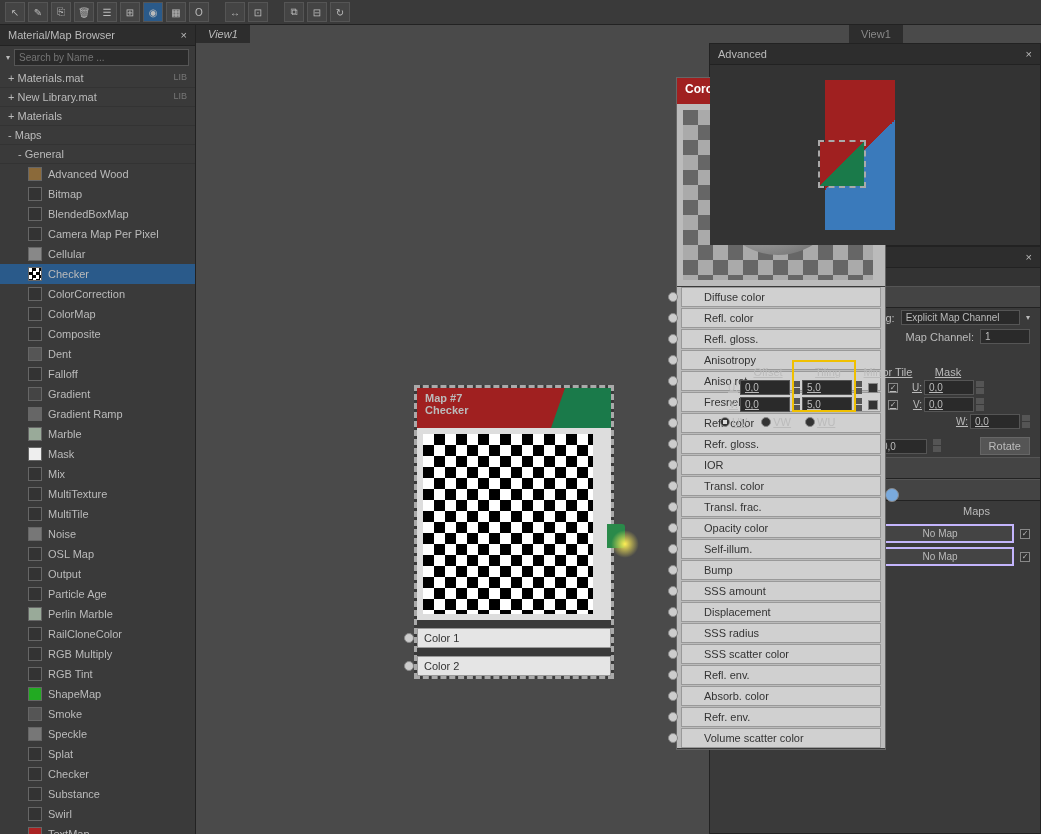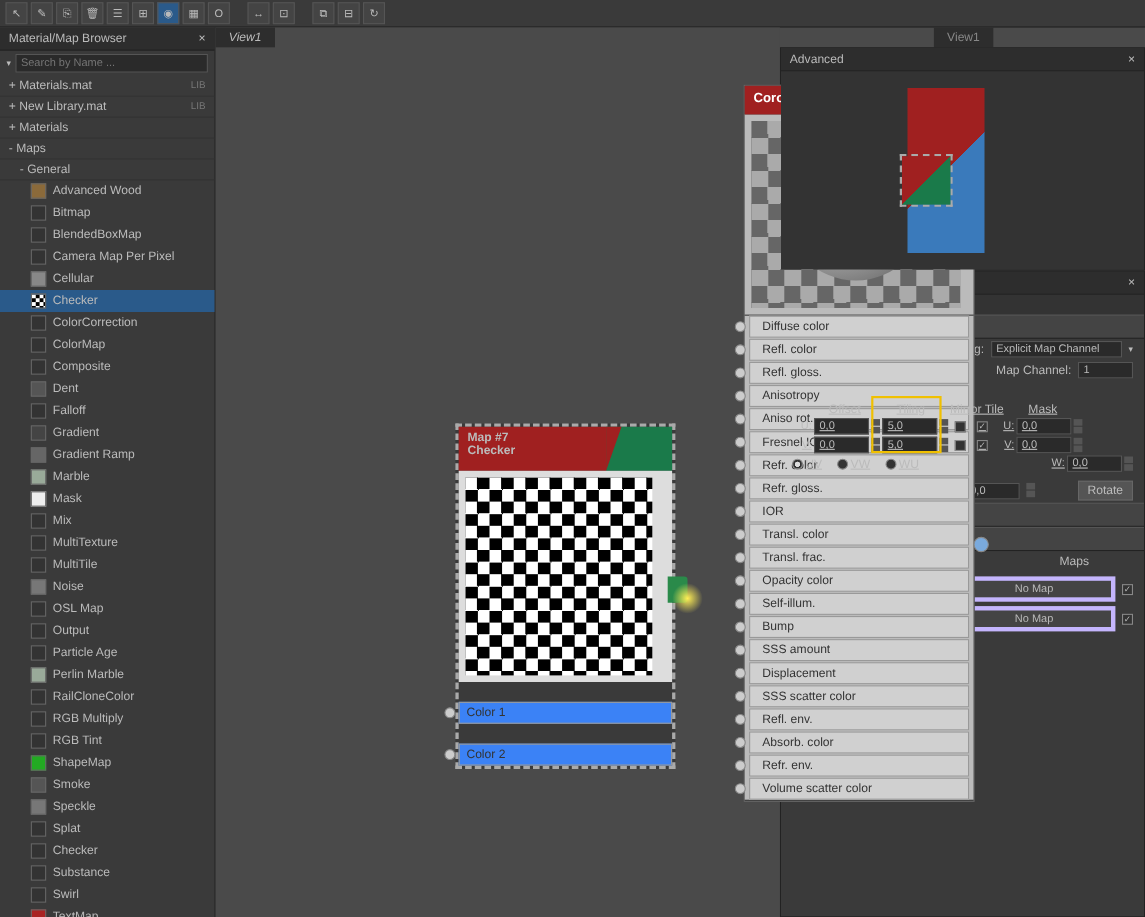--- a/index.html
+++ b/index.html
@@ -28,37 +28,37 @@
 .view-tab { position: absolute; top: 0; left: 0; background: #2d2d2d; padding: 3px 12px; font-size: 11px; font-style: italic; }
 
 
 .checker-node { position: absolute; left: 218px; top: 360px; width: 200px; border: 3px dashed #aaa; background: #3a3a3a; }
 .checker-header { display: flex; height: 40px; }
 .checker-red { background: #a02020; flex: 1; padding: 4px 8px; color: #fff; font-weight: bold; font-size: 12px; position: relative; }
 .checker-red::after { content: ''; position: absolute; right: -14px; top: 0; border-left: 14px solid #a02020; border-bottom: 40px solid transparent; }
 .checker-green { background: #1a7a4a; width: 60px; }
 .checker-body { padding: 6px; background: #ddd; position: relative; }
 .checker-board { width: 170px; height: 180px; background-image: repeating-conic-gradient(#000 0 25%, #fff 0 50%); background-size: 22px 22px; }
-.checker-slot { background: #3b82f6; border: 1px solid #999; padding: 3px 6px; margin-top: 18px; color: #333; position: relative; }
+.checker-slot { background: #e5e5e5; border: 1px solid #999; padding: 3px 6px; margin-top: 8px; color: #333; position: relative; }
 .checker-out-port { position: absolute; right: -14px; top: 50%; width: 18px; height: 24px; background: #2a8a4a; border-radius: 0 3px 3px 0; }
 .checker-in-port { position: absolute; left: -14px; top: 50%; width: 10px; height: 10px; background: #ccc; border: 1px solid #888; border-radius: 50%; transform: translateY(-50%); }
 .cursor-glow { position: absolute; left: 415px; top: 505px; width: 28px; height: 28px; background: radial-gradient(circle, #ffee55 0%, rgba(255,238,85,0) 70%); border-radius: 50%; }
 
 
 .corona-node { position: absolute; left: 480px; top: 52px; width: 210px; background: #3a3a3a; border: 1px solid #666; }
 .corona-header { display: flex; height: 26px; }
 .corona-red { background: #a02020; flex: 1; padding: 4px 8px; color: #fff; font-weight: bold; font-size: 12px; position: relative; }
 .corona-red::after { content: ''; position: absolute; right: -10px; top: 0; border-left: 10px solid #a02020; border-bottom: 26px solid transparent; }
 .corona-blue { background: #4a7aaa; width: 80px; }
 .corona-preview { padding: 6px; background: #bbb; }
 .sphere-preview { width: 190px; height: 170px; background: #888; position: relative; overflow: hidden; }
 .sphere-checker { position: absolute; inset: 0; background-image: repeating-conic-gradient(#aaa 0 25%, #666 0 50%); background-size: 30px 30px; }
 .sphere-ball { position: absolute; left: 30px; top: 15px; width: 130px; height: 130px; border-radius: 50%; background: radial-gradient(circle at 35% 30%, #f0f0f0, #aaa 50%, #555); }
 .slot-list { background: #bbb; }
-.mat-slot { background: #d0d0d0; border: 1px solid #999; padding: 3px 11px; margin: 1px 4px; color: #333; position: relative; font-size: 11px; }
+.mat-slot { background: #d0d0d0; border: 1px solid #999; padding: 3px 22px; margin: 1px 4px; color: #333; position: relative; font-size: 11px; }
 .mat-in-port { position: absolute; left: -14px; top: 50%; width: 10px; height: 10px; background: #ccc; border: 1px solid #888; border-radius: 50%; transform: translateY(-50%); }
 .corona-out-port { position: absolute; right: -14px; top: 410px; width: 14px; height: 14px; background: #7aaadd; border: 1px solid #888; border-radius: 50%; }
 
 
 .right-side { width: 332px; display: flex; flex-direction: column; }
 .view-tab-right { background: #2d2d2d; padding: 3px 12px; font-size: 11px; color: #888; align-self: flex-start; margin-left: 140px; }
 .navigator-panel { background: #3a3a3a; border: 1px solid #222; }
 .navigator-body { height: 180px; background: #333; position: relative; }
 .nav-shape1 { position: absolute; left: 115px; top: 15px; width: 70px; height: 150px; background: linear-gradient(135deg, #a02020 50%, #3a7abb 50%); }
 .nav-shape2 { position: absolute; left: 108px; top: 75px; width: 48px; height: 48px; border: 2px dashed #aaa; }
@@ -78,21 +78,21 @@
 .spinner-btns { width: 8px; display: flex; flex-direction: column; }
 .spinner-btns span { height: 6px; background: #555; margin-bottom: 1px; }
 .coord-grid { padding: 4px 10px; text-decoration: underline; }
 .coord-headers { display: flex; font-size: 10px; margin-bottom: 2px; }
 .coord-headers span { text-align: center; }
 .coord-line { display: flex; align-items: center; gap: 2px; margin-bottom: 2px; }
 .coord-label { width: 18px; text-align: right; font-size: 10px; }
 .tiling-highlight { position: absolute; border: 2px solid #f0c000; pointer-events: none; }
 .btn { background: #555; border: 1px solid #666; padding: 2px 8px; cursor: pointer; }
 .color-swatch-big { width: 38px; height: 16px; border: 1px solid #666; }
-.no-map-btn { background: #444; border: 4px solid #c4b5fd; padding: 2px; flex: 1; text-align: center; font-size: 10px; cursor: pointer; }
+.no-map-btn { background: #444; border: 2px solid #c4b5fd; padding: 2px; flex: 1; text-align: center; font-size: 10px; cursor: pointer; }
 </style>
 </head>
 <body>
 
 <div class="toolbar">
   <div class="toolbar-btn">↖</div>
   <div class="toolbar-btn">✎</div>
   <div class="toolbar-btn">⎘</div>
   <div class="toolbar-btn">🗑</div>
   <div class="toolbar-btn">☰</div>
@@ -316,20 +316,21 @@
           <div class="mat-slot">Refr. color<div class="mat-in-port"></div></div>
           <div class="mat-slot">Refr. gloss.<div class="mat-in-port"></div></div>
           <div class="mat-slot">IOR<div class="mat-in-port"></div></div>
           <div class="mat-slot">Transl. color<div class="mat-in-port"></div></div>
           <div class="mat-slot">Transl. frac.<div class="mat-in-port"></div></div>
           <div class="mat-slot">Opacity color<div class="mat-in-port"></div></div>
           <div class="mat-slot">Self-illum.<div class="mat-in-port"></div></div>
           <div class="mat-slot">Bump<div class="mat-in-port"></div></div>
           <div class="mat-slot">SSS amount<div class="mat-in-port"></div></div>
           <div class="mat-slot">Displacement<div class="mat-in-port"></div></div>
+          <div class="mat-slot">SSS radius<div class="mat-in-port"></div></div>
           <div class="mat-slot">SSS scatter color<div class="mat-in-port"></div></div>
           <div class="mat-slot">Refl. env.<div class="mat-in-port"></div></div>
           <div class="mat-slot">Absorb. color<div class="mat-in-port"></div></div>
           <div class="mat-slot">Refr. env.<div class="mat-in-port"></div></div>
           <div class="mat-slot">Volume scatter color<div class="mat-in-port"></div></div>
         </div>
       <div class="corona-out-port"></div>
     </div>
   </div>
 

